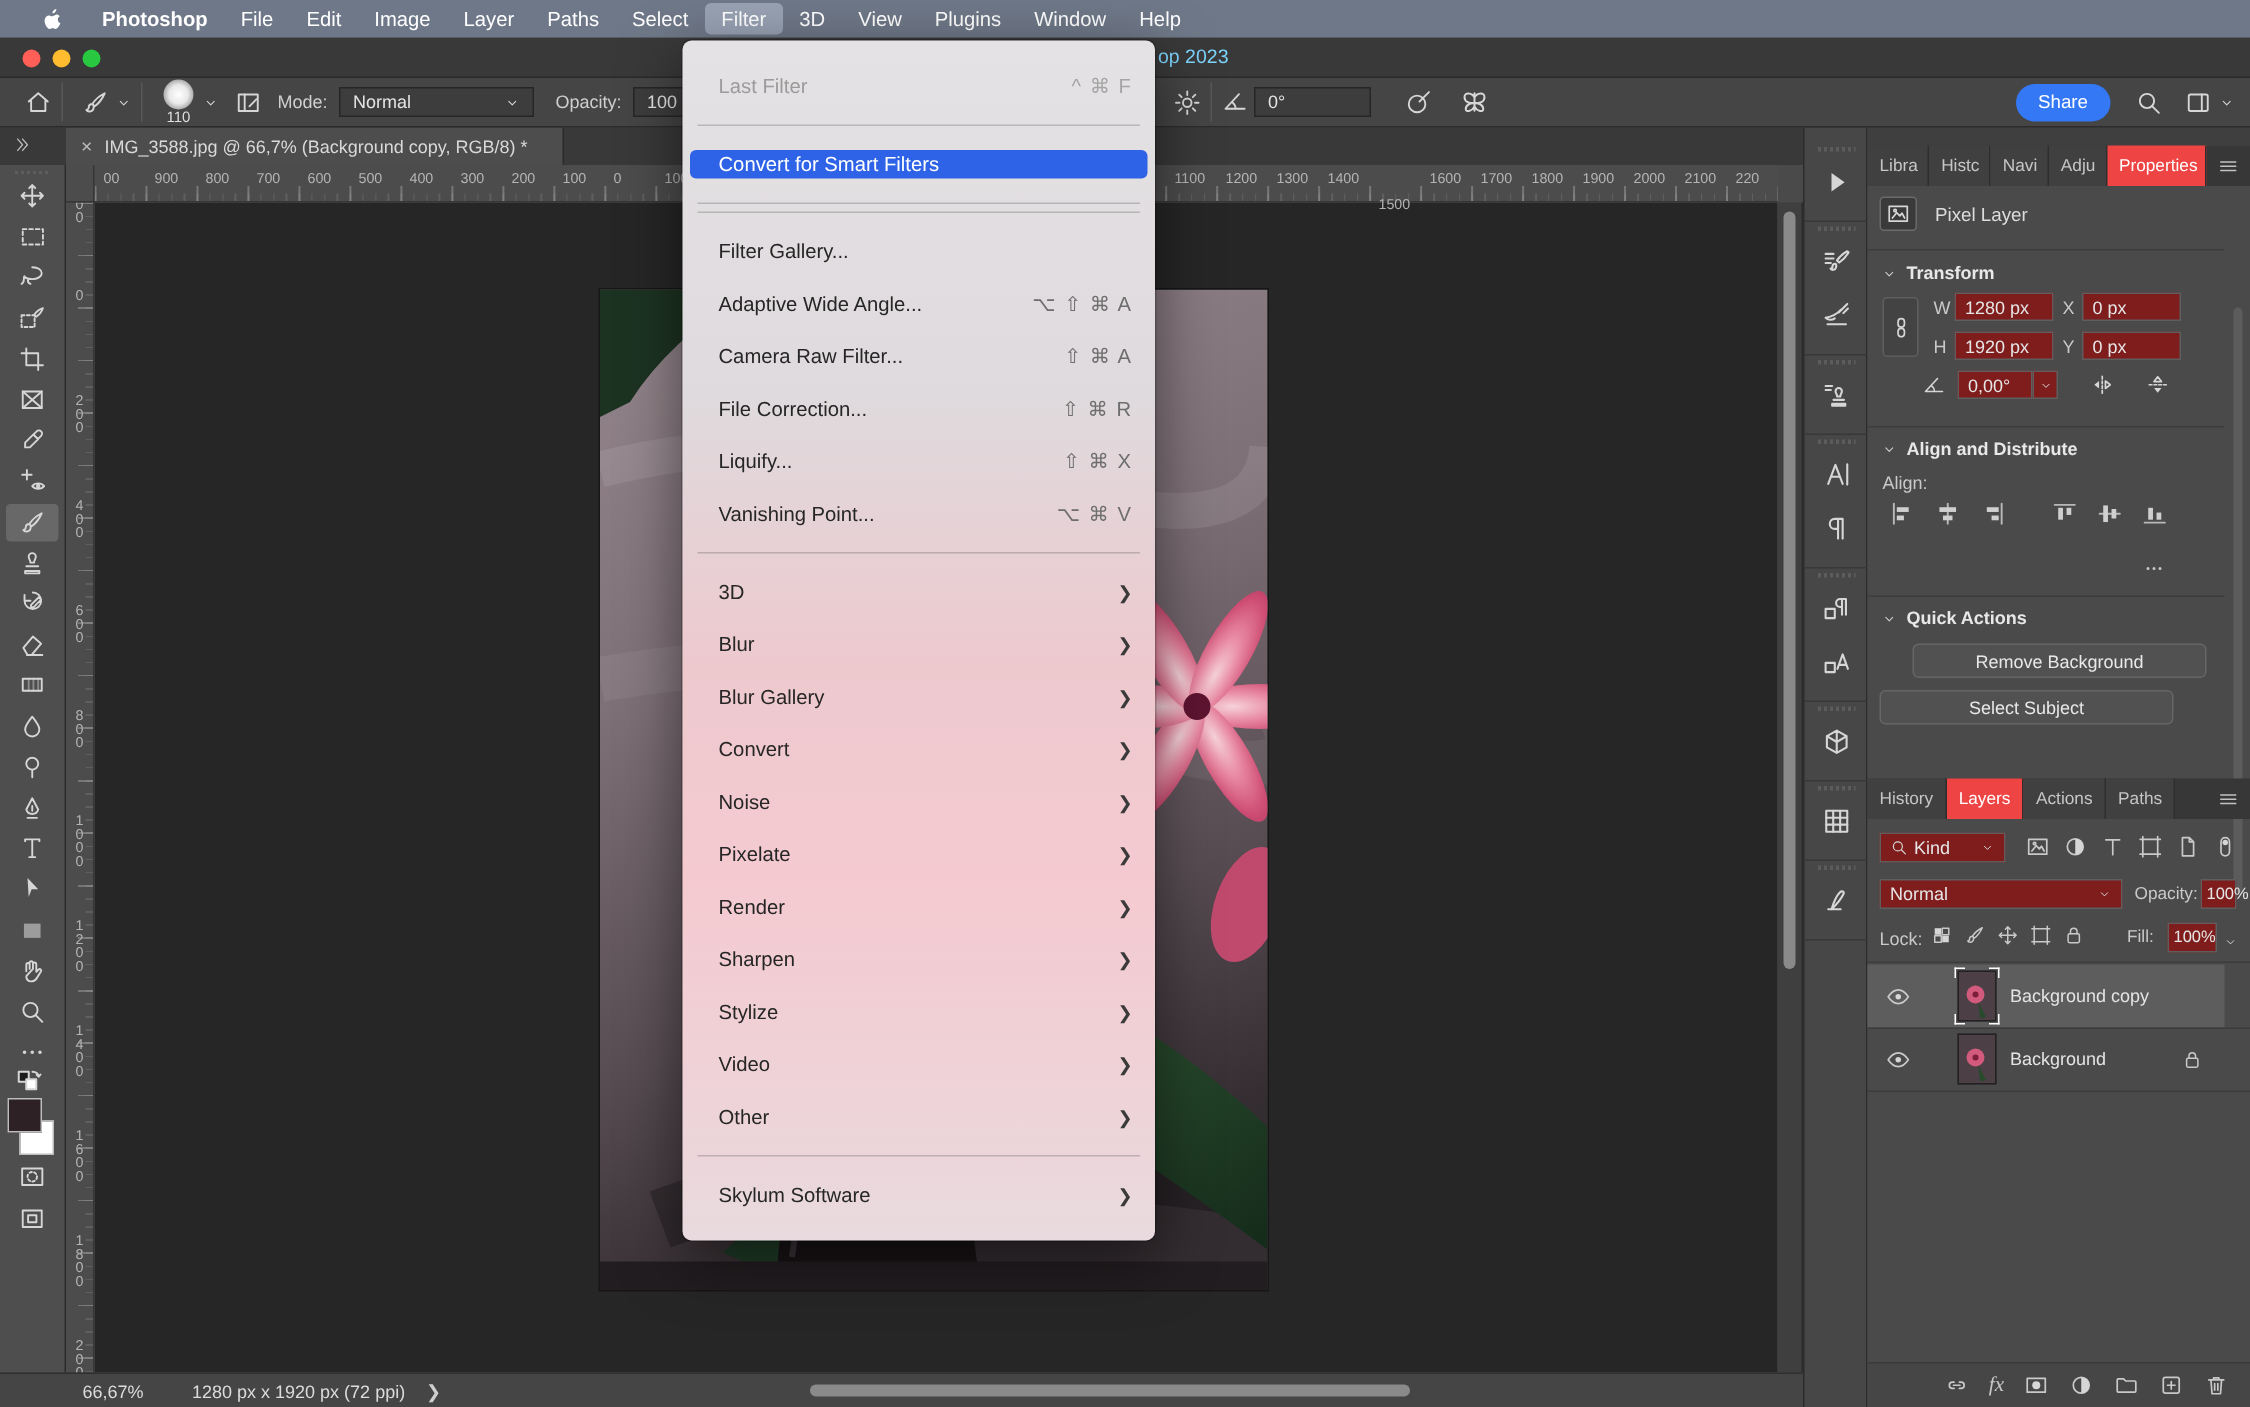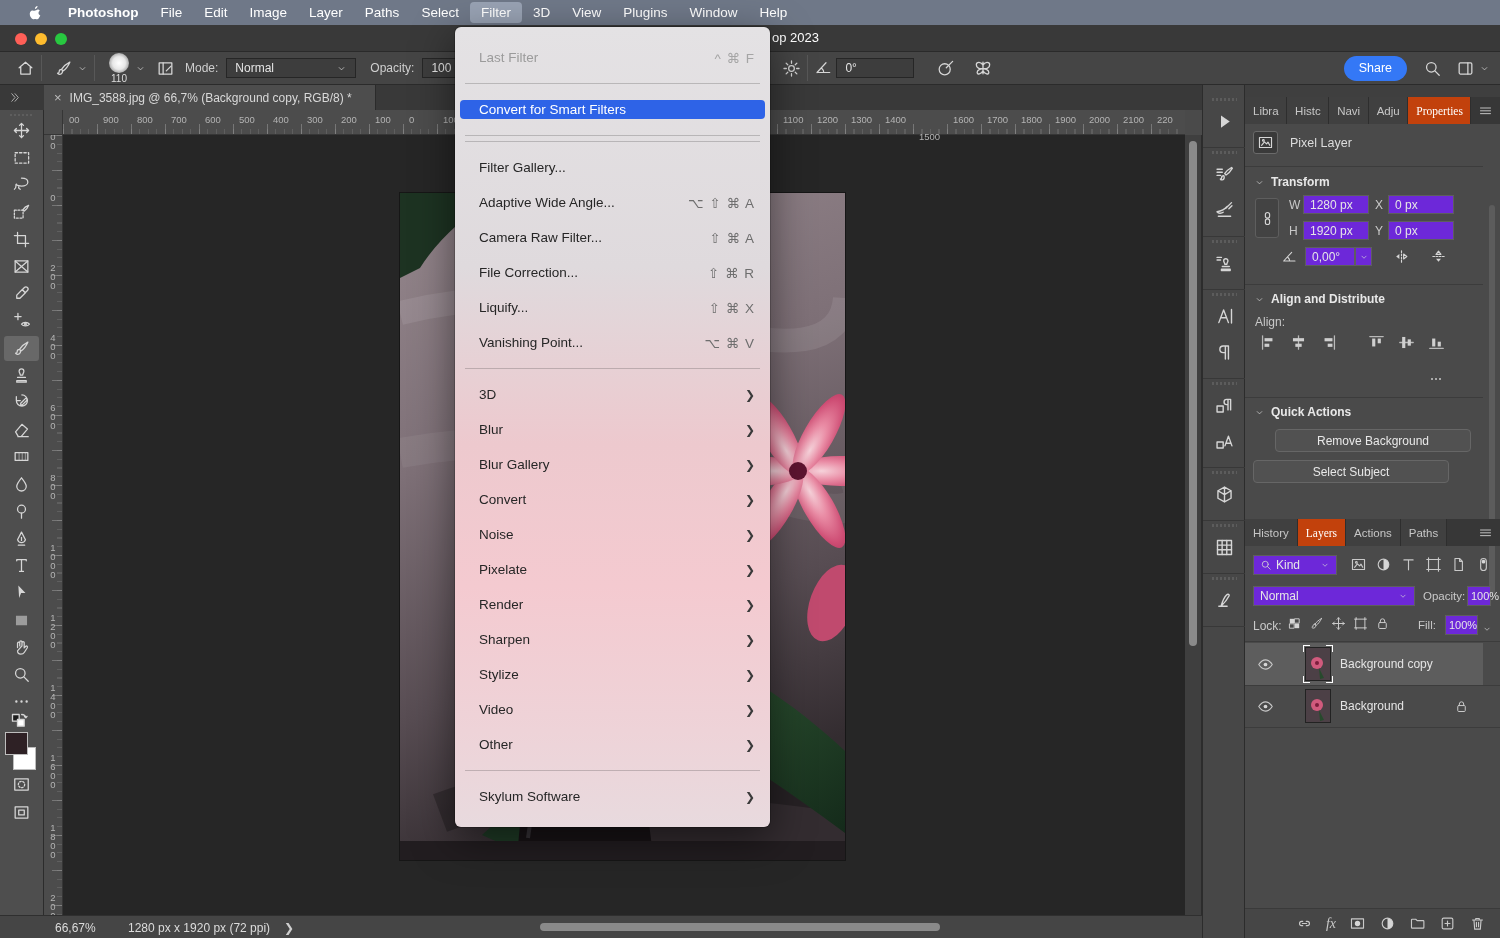--- a/index.html
+++ b/index.html
@@ -12,21 +12,21 @@
   #menubar { left:0; top:0; width:1500px; height:25px; background:#6f7888; display:flex; align-items:center;
     color:#fff; font-size:13.5px; padding-left:12px; z-index:60; }
   .mb-item { padding:2px 11px; border-radius:4px; height:21px; display:flex; align-items:center; white-space:nowrap; }
   .mb-item.bold { font-weight:bold; }
   .mb-item.active { background:#98a2b3; }
   .mb-apple { padding:0 14px; display:flex; align-items:center; }
 
   
   #titlebar { left:0; top:25px; width:1500px; height:27px; background:#393939; border-bottom:1px solid #2a2a2a; z-index:5; }
   .light { width:12px; height:12px; border-radius:50%; top:8px; }
-  #titletext { color:#ffffff; font-size:13px; top:5px; left:772px;text-align:center; }
+  #titletext { color:#7dd3fc; font-size:13px; top:5px; left:772px;text-align:center; }
 
   
   #optionsbar { left:0; top:52px; width:1500px; height:33px; background:#454545; border-bottom:1px solid #2b2b2b;
     display:flex; align-items:center; color:#cfcfcf; font-size:12px; z-index:5; }
   .ob-sep { width:1px; height:26px; background:#585858; margin:0 6px; }
   .ib { display:inline-flex; align-items:center; justify-content:center; }
   .brush-circle { width:20px; height:20px; border-radius:50%;
     background:radial-gradient(circle, #ffffff 0%, #e8e8e8 45%, #9a9a9a 78%, #5a5a5a 100%); }
   .ob-field { background:#3d3d3d; border:1px solid #262626; color:#e4e4e4; height:20px;
     display:flex; align-items:center; padding:0 8px; }
@@ -83,24 +83,24 @@
   .strip-ic { position:absolute; left:7px; width:29px; height:28px; display:flex; align-items:center; justify-content:center; }
   .strip-sep { position:absolute; left:0; width:43px; height:1px; background:#383838; }
   .grip { position:absolute; left:9px; width:25px; height:3px;
     background:repeating-linear-gradient(90deg,#5c5c5c 0 2px, transparent 2px 4px); }
 
   
   #panels { left:1245px; top:85px; width:255px; height:853px; background:#4a4a4a; z-index:4; }
   .ptabs { position:absolute; left:0; width:255px; height:27px; background:#373737; display:flex; }
   .ptab { height:27px; display:flex; align-items:center; padding:0 8px; font-size:11.5px; color:#c6c6c6;
     background:#404040; border-right:1px solid #2e2e2e; white-space:nowrap; overflow:hidden; }
-  .ptab.active { background:#c2410c; color:#fff;font-family:Liberation Serif, serif; }
+  .ptab.active { background:#ef4444; color:#fff; }
   .section-h { position:absolute; color:#e8e8e8; font-size:12px; font-weight:bold; display:flex; align-items:center; gap:6px; }
   .plabel { position:absolute; color:#c9c9c9; font-size:12px; }
-  .pfield { position:absolute; background:#6d28d9; border:1px solid #5e5e5e; color:#e6e6e6; font-size:12px;
+  .pfield { position:absolute; background:#7f1d1d; border:1px solid #5e5e5e; color:#e6e6e6; font-size:12px;
     display:flex; align-items:center; padding:0 6px; height:19px; }
   .pdivider { position:absolute; left:0; width:238px; height:1px; background:#3c3c3c; }
   .qbtn { position:absolute; left:8px; width:196px; height:23px; background:#515151; border:1px solid #666;
     border-radius:4px; color:#e8e8e8; font-size:12px; display:flex; align-items:center; justify-content:center; }
   .lrow { position:absolute; left:0; width:238px; height:42px; display:flex; align-items:center; }
   .lrow.sel { background:#5d5d5d; }
   .lthumb { width:26px; height:34px; margin-left:31px; background:#3a3136; border:1px solid #222; position:relative; }
   .lname { color:#e4e4e4; font-size:12px; margin-left:9px; flex:1; }
   .bracket { position:absolute; width:7px; height:7px; border:1.5px solid #fff; }
 

